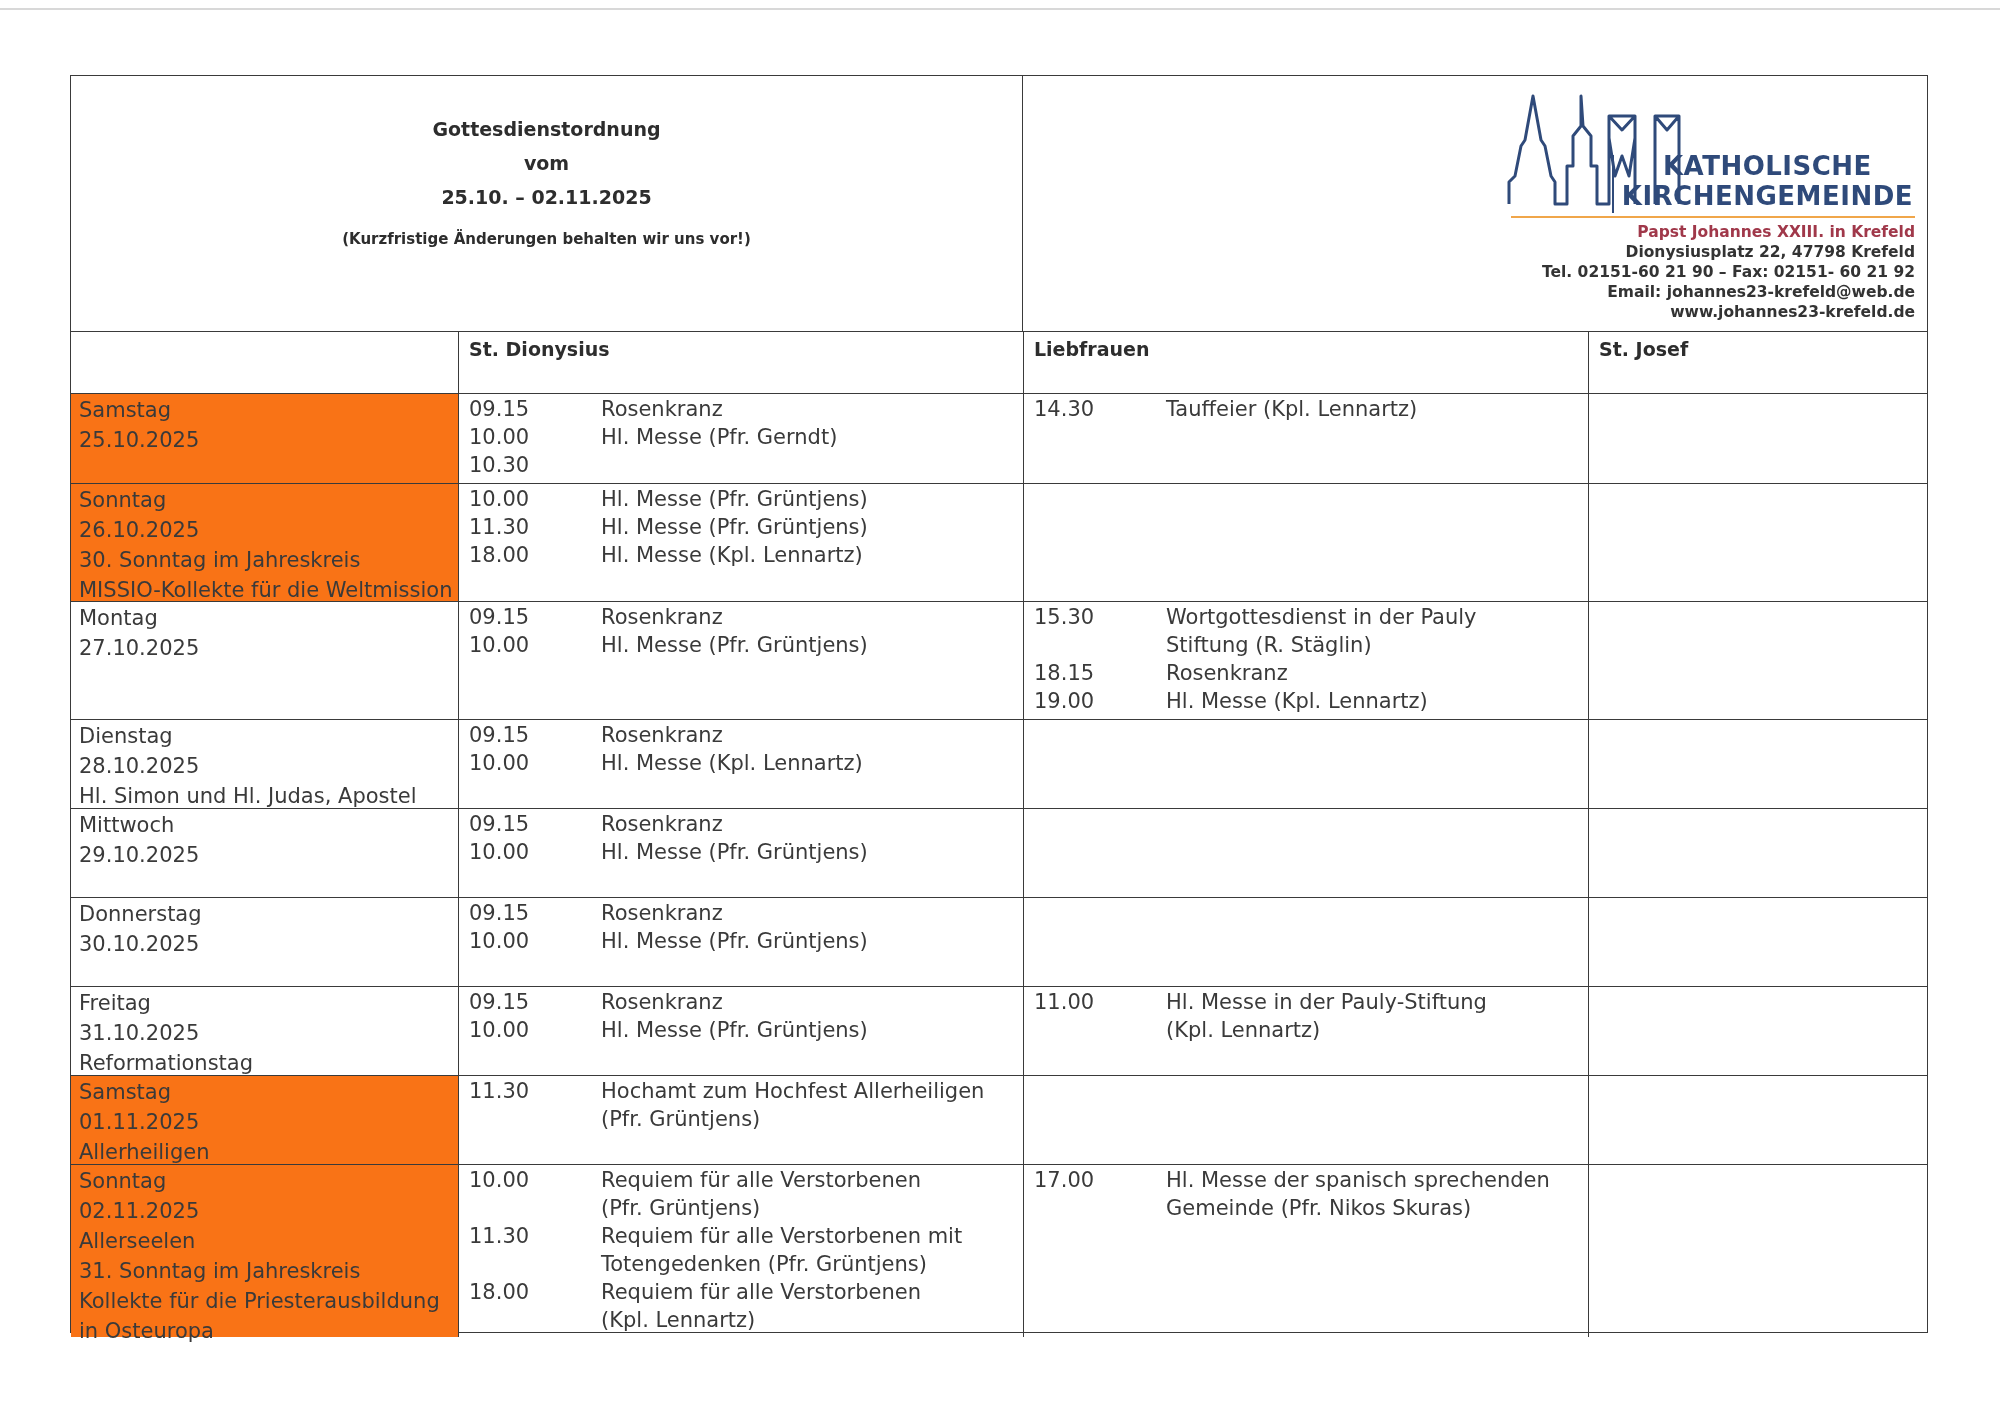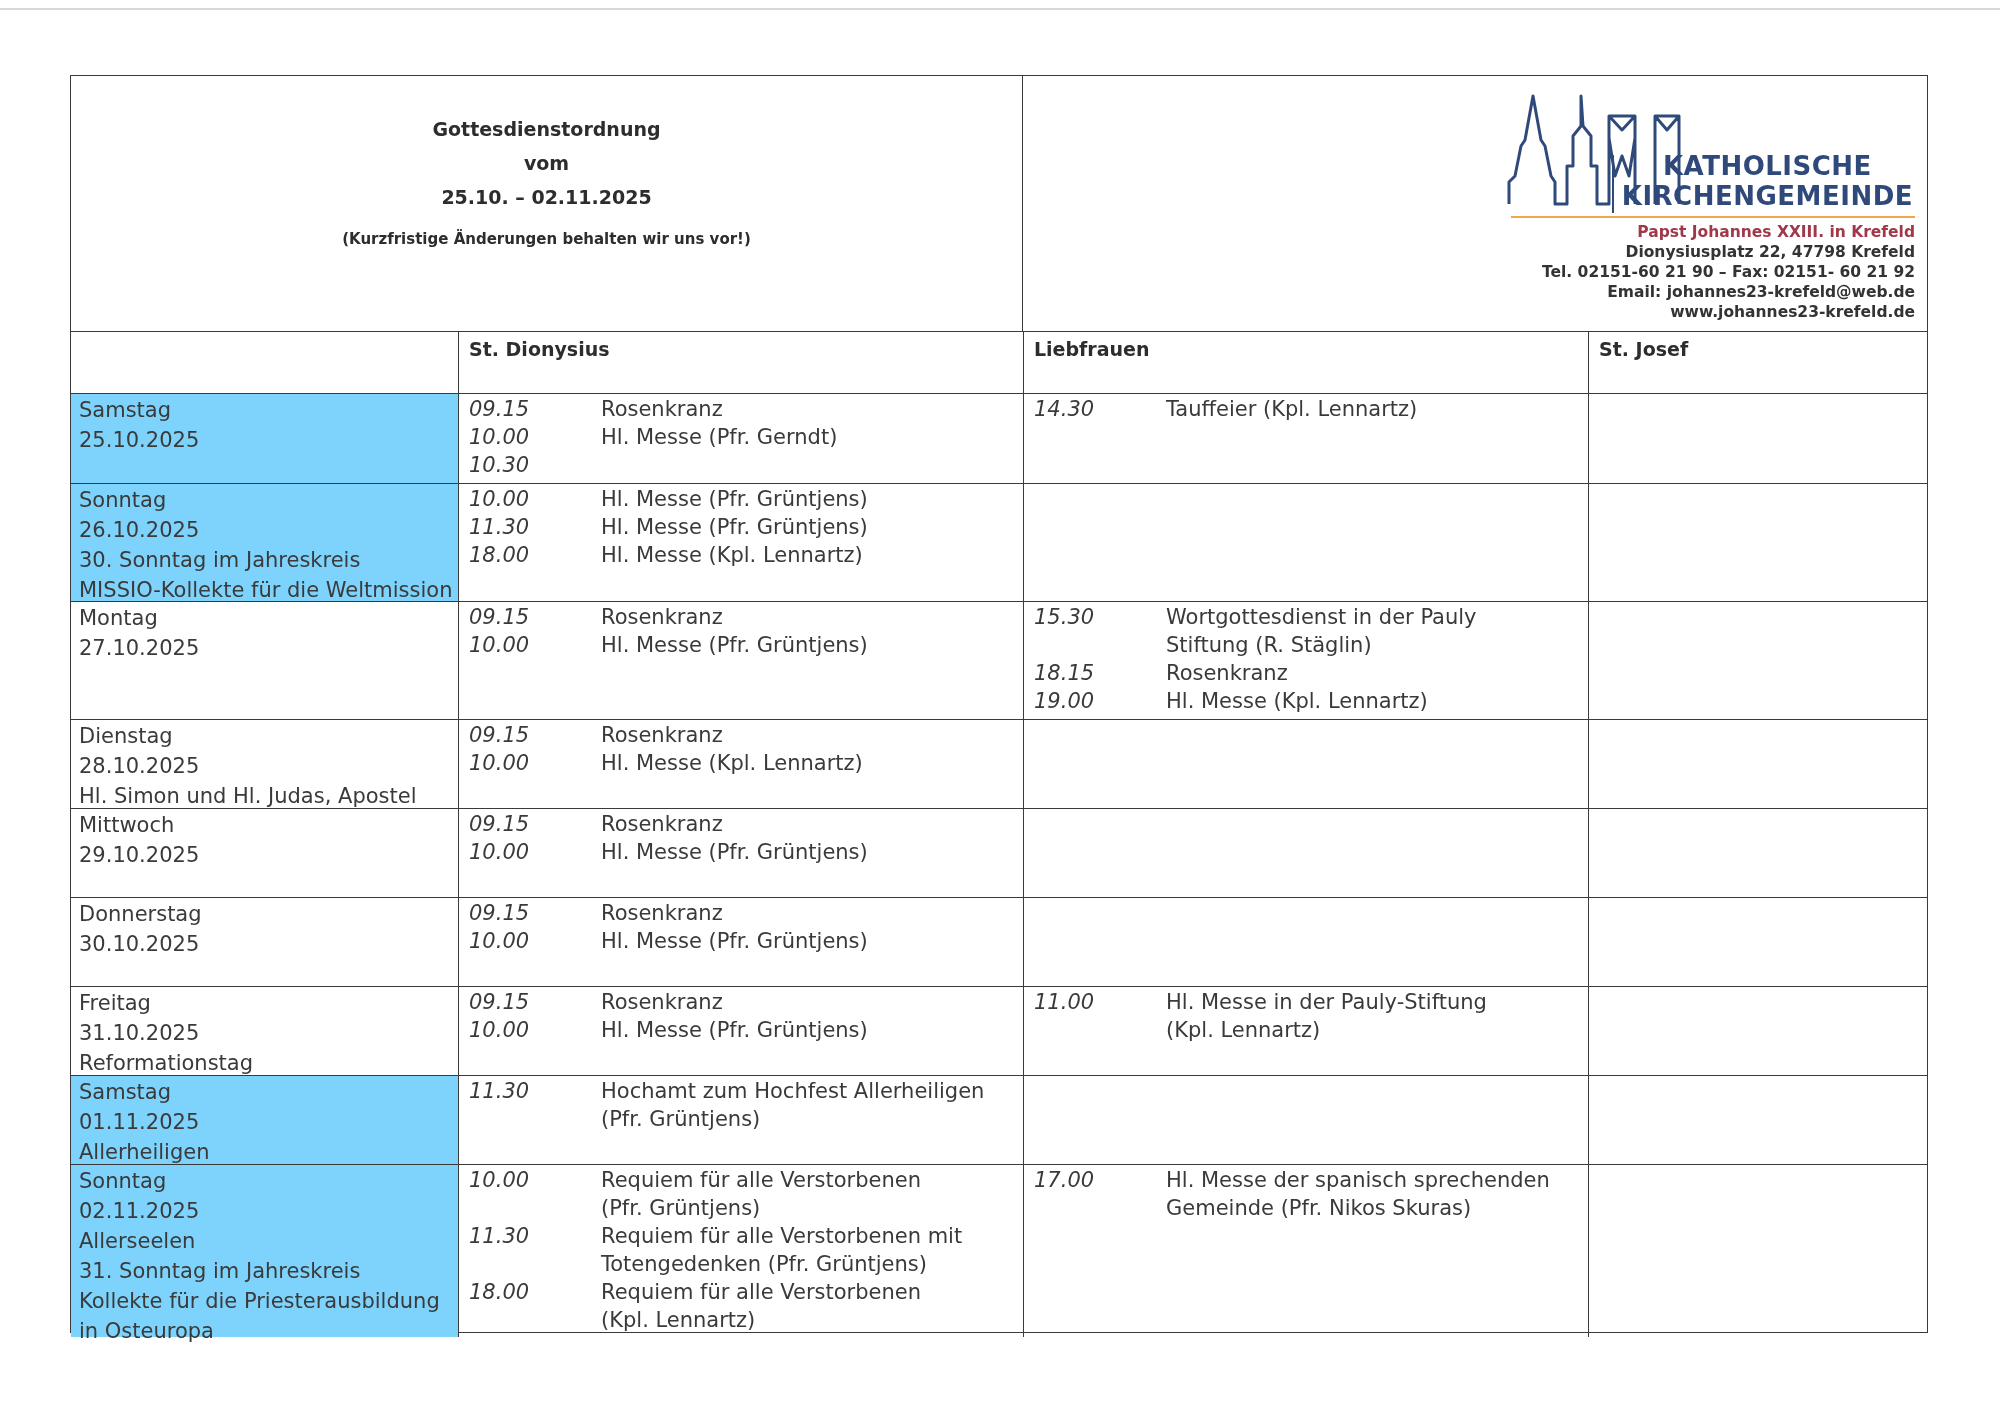--- a/index.html
+++ b/index.html
@@ -27,24 +27,24 @@
   .colhdr { position:absolute; left:0; top:256px; width:100%; height:62px; border-bottom:1.5px solid #3a3a3a; box-sizing:border-box; }
   .c { position:absolute; top:0; bottom:0; box-sizing:border-box; }
   .c1 { left:0; width:388px; border-right:1.5px solid #3a3a3a; }
   .c2 { left:388px; width:565px; border-right:1.5px solid #3a3a3a; }
   .c3 { left:953px; width:565px; border-right:1.5px solid #3a3a3a; }
   .c4 { left:1518px; right:0; }
   .colhdr .lbl { font-weight:bold; font-size:19px; padding:6px 10px; color:#2d2d2d; }
   .rows { position:absolute; left:0; top:318px; width:100%; }
   .row { position:relative; border-bottom:1.5px solid #3a3a3a; box-sizing:border-box; }
   .row:last-child { border-bottom:none; }
-  .row .c1.shade { background:#7dd3fc; }
+  .row .c1.shade { background:#f97316; }
   .daytxt { font-size:21px; line-height:28px; padding:1px 8px; color:#3a3a3a; white-space:nowrap; }
   .ev { display:flex; font-size:21px; line-height:28px; color:#3a3a3a; padding:0 10px; }
-  .ev .t { width:132px; flex:none;font-style:italic; }
+  .ev .t { width:132px; flex:none; }
   .ev .d { flex:1; }
   .evs { padding-top:1px; }
 </style>
 </head>
 <body>
 
 <div class="scanline"></div>
 
 <div class="sheet">
 

